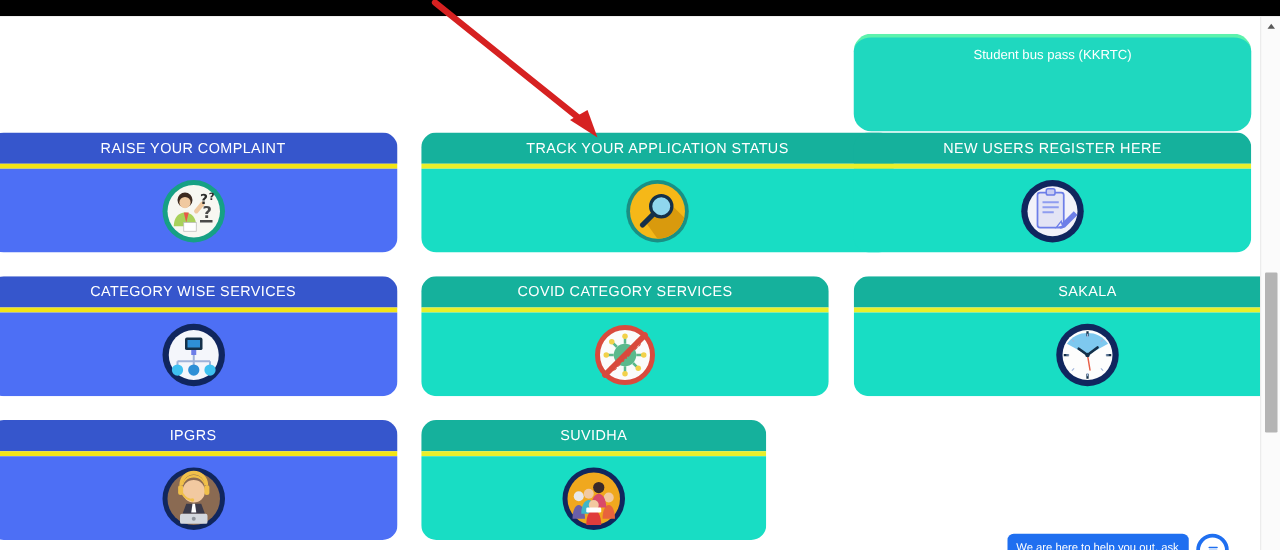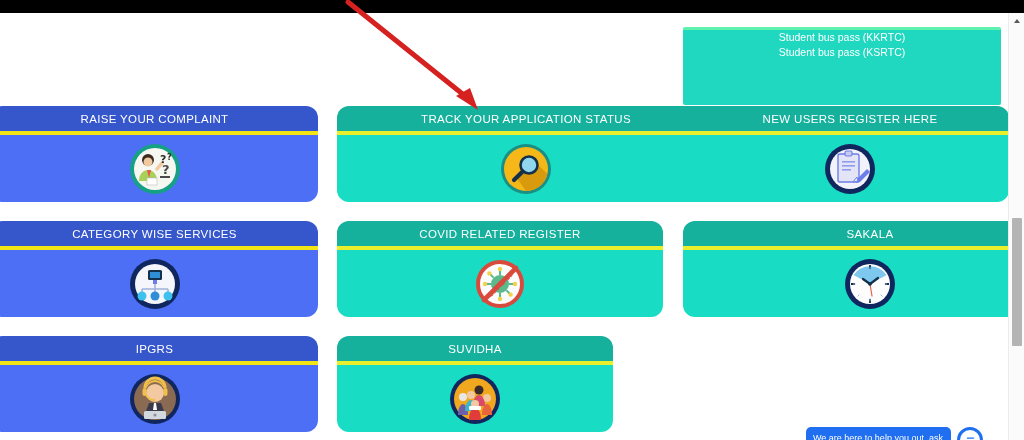--- a/index.html
+++ b/index.html
@@ -86,23 +86,23 @@
   }
 
   
   #buspass {
     position: absolute;
     left: 683px;
     top: 14px;
     width: 318px;
     height: 78px;
     background: #1fd8bf;
-    border-radius: 2px;
+    border-radius: 14px;
     border-top: 3px solid #5df2ad;
-    padding-top: 0;
+    padding-top: 7px;
     overflow: hidden;
   }
   #buspass .line {
     text-align: center;
     color: #ffffff;
     font-size: 10.5px;
     line-height: 15px;
     white-space: nowrap;
   }
 
@@ -179,21 +179,20 @@
 <body>
 
 <div id="viewport">
 
   <div class="top-bar"></div>
 
   <div class="page">
 
     <div id="buspass">
       <div class="line">Student bus pass (KKRTC)</div>
-      <div class="line">Student bus pass (KSRTC)</div>
     </div>
 
     <div id="card-grid">
         <div class="card blue" style="left: -9px; top: 93px; width: 327px;">
           <div class="card-header">RAISE YOUR COMPLAINT</div>
           <div class="card-divider"></div>
           <div class="card-body">
             <div class="medallion">
               <svg width="52" height="52" viewBox="0 0 52 52">
                 <circle cx="26" cy="26" r="25" fill="#16a085"></circle>
@@ -220,21 +219,21 @@
               <svg width="52" height="52" viewBox="0 0 52 52">
                 <circle cx="26" cy="26" r="25" fill="#1a8f84"></circle>
                 <circle cx="26" cy="26" r="22" fill="#f5b818"></circle>
                 <path d="M26 48a22 22 0 0 0 21.4-17L30 14 16 34z" fill="#d99a0d"></path>
                 <circle cx="29" cy="22" r="8.5" fill="#8fd6ee" stroke="#14304a" stroke-width="2.6"></circle>
                 <path d="M22.6 28.4L14 37" stroke="#14304a" stroke-width="4.2" stroke-linecap="round"></path>
               </svg>
             </div>
           </div>
         </div>
-        <div class="card teal" style="left: 683px; top: 93px; width: 318px; margin-left: 8px;">
+        <div class="card teal" style="left: 683px; top: 93px; width: 318px;">
           <div class="card-header">NEW USERS REGISTER HERE</div>
           <div class="card-divider"></div>
           <div class="card-body">
             <div class="medallion">
               <svg width="52" height="52" viewBox="0 0 52 52">
                 <circle cx="26" cy="26" r="25" fill="#10265e"></circle>
                 <circle cx="26" cy="26" r="20" fill="#f2f2fa"></circle>
                 <rect x="14" y="11" width="21" height="28" rx="2" fill="#e3e4f5" stroke="#6d7ee8" stroke-width="1.4"></rect>
                 <rect x="21" y="8" width="7" height="5" rx="1.5" fill="#c9ccf2" stroke="#6d7ee8" stroke-width="1.2"></rect>
                 <rect x="18" y="18" width="13" height="1.6" fill="#8f9df0"></rect>
@@ -259,21 +258,21 @@
                 <rect x="24" y="22" width="4" height="4" fill="#6d7ee8"></rect>
                 <path d="M26 26v5M13 31h26M13 31v4M26 31v4M39 31v4" stroke="#9fb3d9" stroke-width="1.6" fill="none"></path>
                 <circle cx="13" cy="38" r="4.5" fill="#3fc1f0"></circle>
                 <circle cx="26" cy="38" r="4.5" fill="#2e8fd6"></circle>
                 <circle cx="39" cy="38" r="4.5" fill="#3fc1f0"></circle>
               </svg>
             </div>
           </div>
         </div>
         <div class="card teal" style="left: 337px; top: 208px; width: 326px;">
-          <div class="card-header">COVID RELATED REGISTER</div>
+          <div class="card-header">COVID CATEGORY SERVICES</div>
           <div class="card-divider"></div>
           <div class="card-body">
             <div class="medallion">
               <svg width="52" height="52" viewBox="0 0 52 52">
                 <circle cx="26" cy="26" r="22" fill="#fbfbfb"></circle>
                 <g fill="#5bb98c">
                   <circle cx="26" cy="26" r="9"></circle>
                 </g>
                 <g stroke="#5bb98c" stroke-width="2">
                   <path d="M26 17v-5M26 35v5M17 26h-5M35 26h5M19.6 19.6l-3.5-3.5M32.4 32.4l3.5 3.5M32.4 19.6l3.5-3.5M19.6 32.4l-3.5 3.5"></path>

